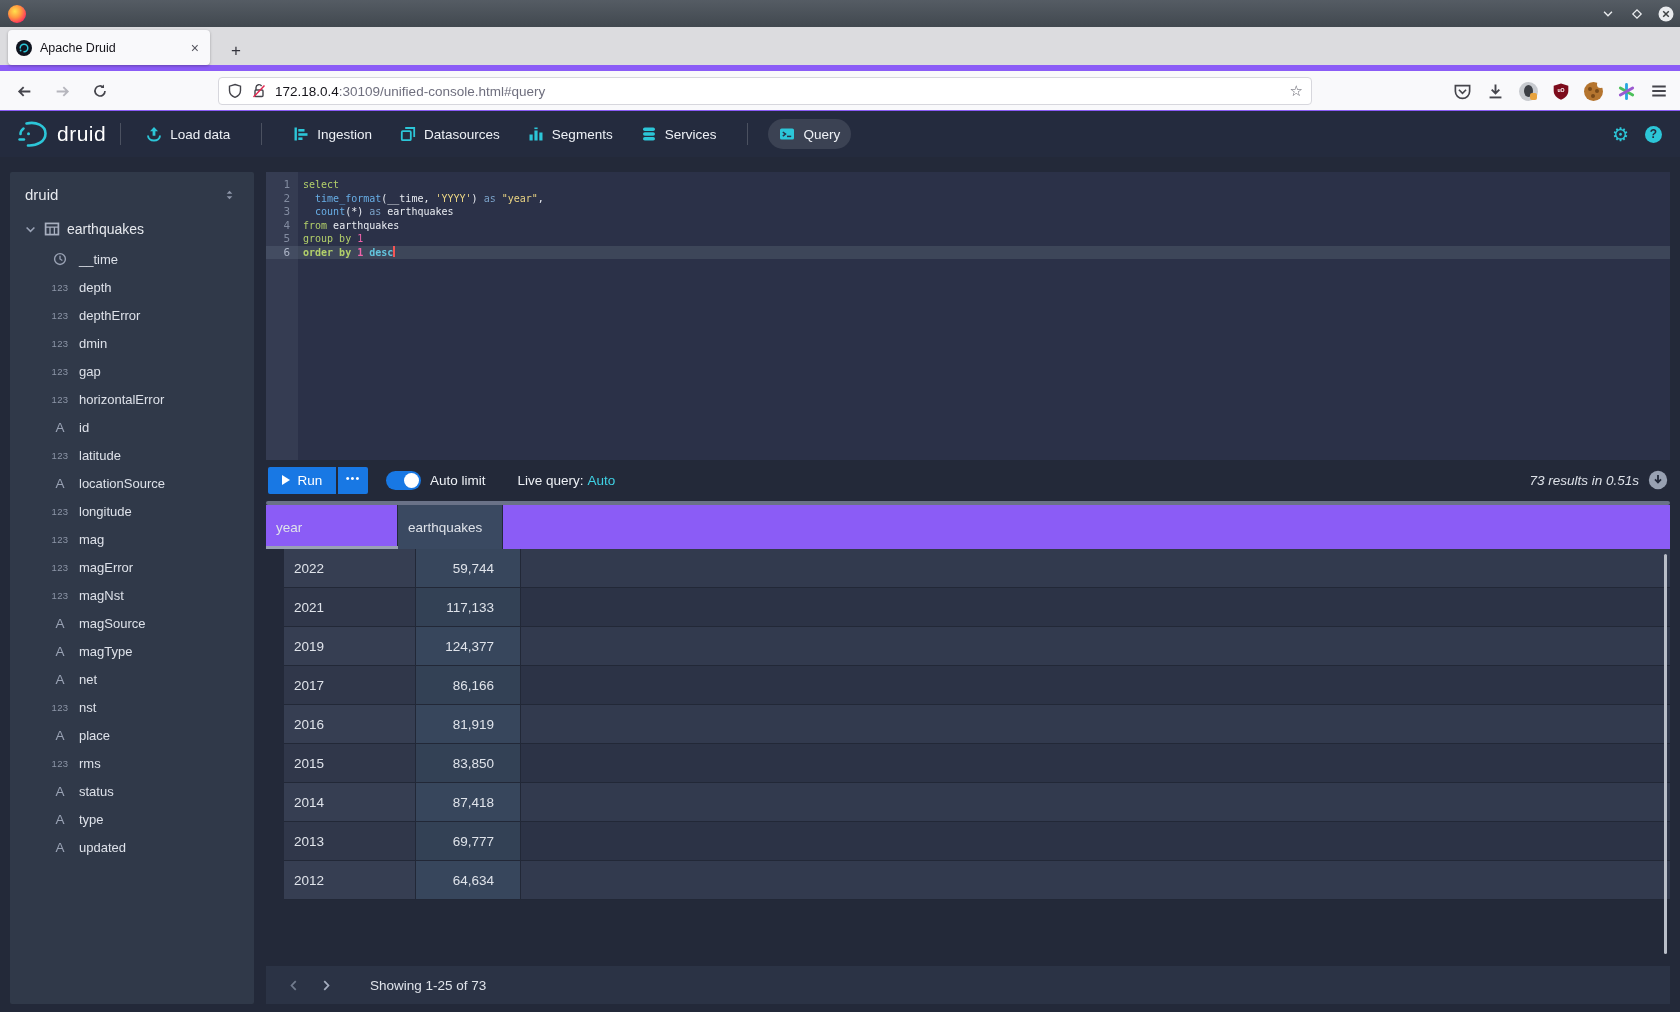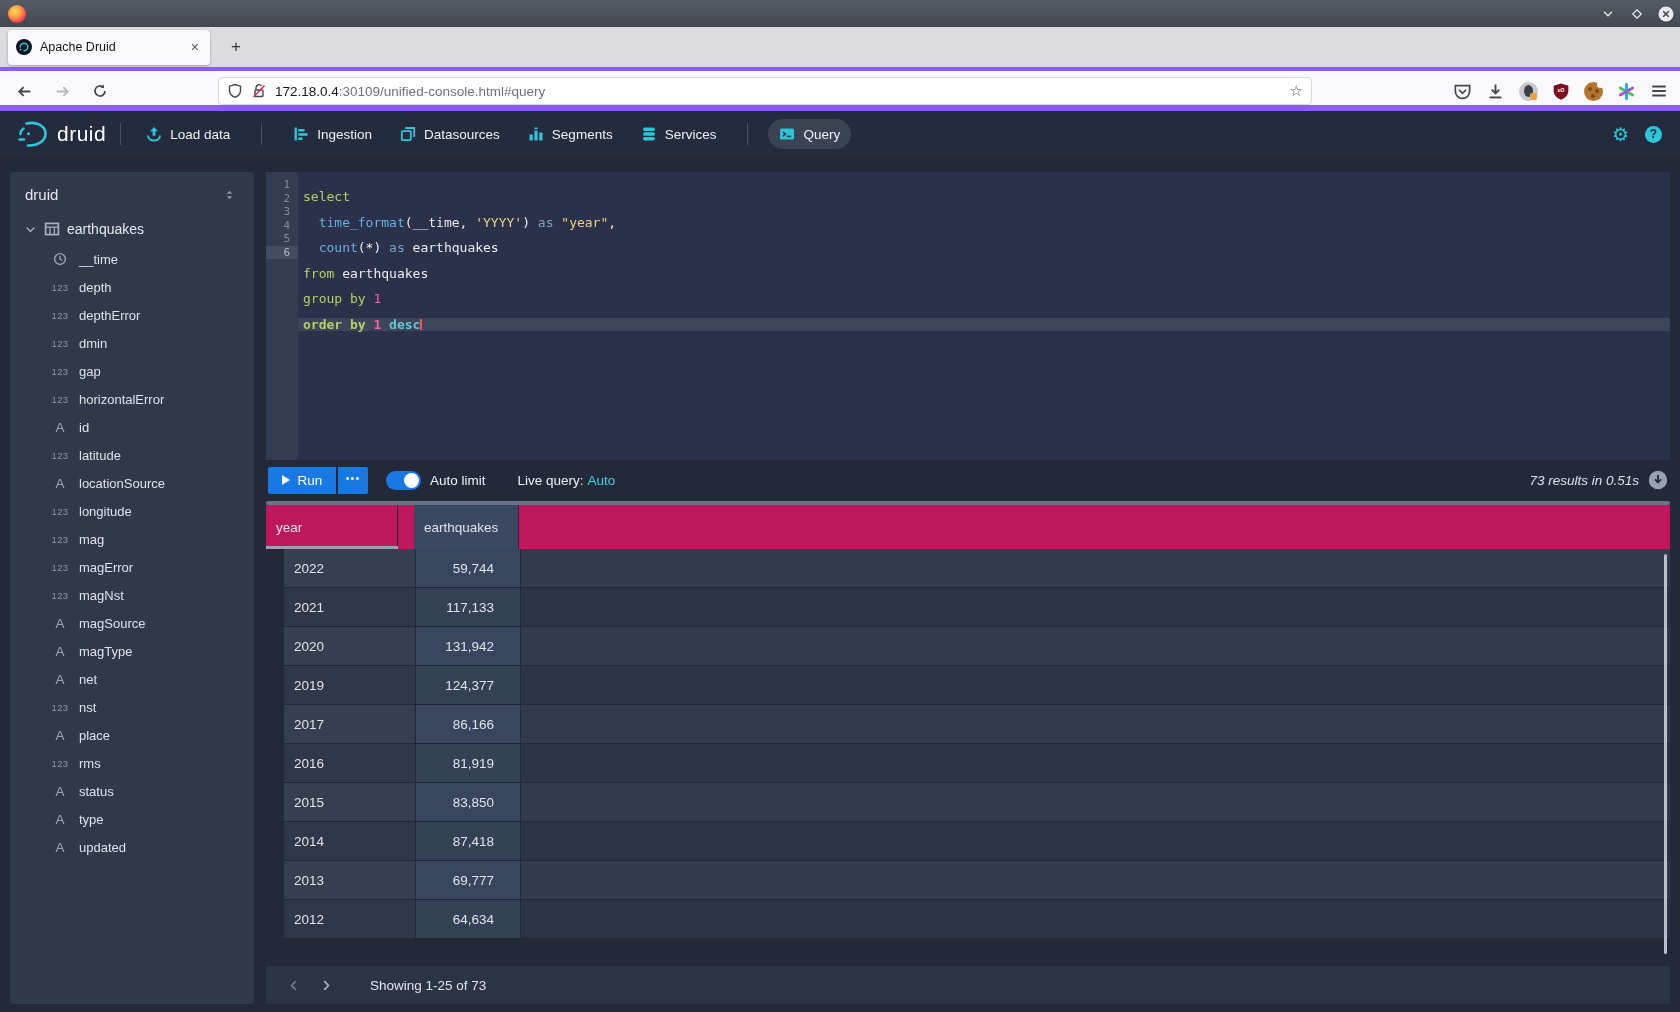--- a/index.html
+++ b/index.html
@@ -9,31 +9,31 @@
 
   
   .titlebar { height:27px; background:linear-gradient(#555c64,#41484f); display:flex; align-items:center; position:relative; }
   .ff-logo { width:18px; height:18px; border-radius:50%; margin-left:8px;
              background:radial-gradient(circle at 38% 35%, #ffe14d 0%, #ff9640 40%, #ff3b5c 72%, #b5007f 100%); }
   .win-title { position:absolute; left:0; right:0; text-align:center; color:#f4f5f6; font-size:13px; }
   .win-controls { position:absolute; right:6px; top:0; height:27px; display:flex; align-items:center; gap:13px; }
   .win-btn { width:16px; height:16px; display:flex; align-items:center; justify-content:center; }
 
   
-  .tabbar { height:44px; background:#dcdcdf; display:flex; align-items:center; border-bottom:4px solid #8b5cf6; }
+  .tabbar { height:44px; background:#dcdcdf; display:flex; align-items:flex-end; border-bottom:6px solid #8b5cf6; }
   .tab { margin-left:8px; width:202px; height:35px; background:#f9f9fb; border-radius:4px;
          box-shadow:0 1px 3px rgba(0,0,0,.28); display:flex; align-items:center; padding:0 8px; }
   .tab-favicon { width:16px; height:16px; flex:0 0 16px; }
   .tab-label { flex:1; margin-left:8px; font-size:12.5px; color:#15141a; white-space:nowrap; overflow:hidden; }
   .tab-close { color:#55555e; font-size:14px; padding:0 3px; }
   .newtab-btn { margin-left:12px; width:28px; height:28px; display:flex; align-items:center; justify-content:center;
                 font-size:17px; color:#33333c; border-radius:4px; }
 
   
-  .ffbar { height:40px; background:#f9f9fb; border-bottom:6px solid #8b5cf6; position:relative; }
+  .ffbar { height:40px; background:#f9f9fb; border-bottom:1px solid #8b5cf6; position:relative; }
   .nav-btns { position:absolute; left:10px; top:6px; display:flex; gap:10px; }
   .nav-btn { width:28px; height:28px; display:flex; align-items:center; justify-content:center; border-radius:4px; }
   .urlbar { position:absolute; left:218px; width:1094px; top:6px; height:28px; background:#ffffff;
             border:1px solid #d7d7dd; border-radius:4px; display:flex; align-items:center; padding:0 8px; }
   .urlbar .sep-ico { margin-right:8px; }
   .url-text { font-size:13.5px; white-space:nowrap; overflow:hidden; flex:1; }
   .url-host { color:#15141a; }
   .url-rest { color:#6f6f7e; }
   .star { font-size:15px; color:#5b5b66; margin-left:8px; }
   .ff-right { position:absolute; right:12px; top:6px; height:28px; display:flex; align-items:center; gap:14px; }
@@ -75,41 +75,41 @@
   .side-col-label { margin-left:7px; color:#dde1e9; font-size:13px; }
 
   .content { position:absolute; left:266px; right:10px; top:15px; height:832px; }
 
   
   .editor { height:288px; background:#2b3148; display:flex; font-family:"DejaVu Sans Mono", monospace; overflow:hidden; }
   .gutter { width:32px; background:#353c52; padding-top:6px; }
   .gut-line { height:13.5px; line-height:13.5px; font-size:11px; color:#828ba0; text-align:right; padding-right:8px; }
   .gut-line.cur { background:#434c61; color:#aeb6c8; }
   .codearea { flex:1; padding-top:6px; }
-  .code-line { height:13.5px; line-height:13.5px; font-size:13px; white-space:pre; padding-left:5px; color:#e9ecf2;margin-top:12px; }
+  .code-line { height:13.5px; line-height:13.5px; font-size:10px; white-space:pre; padding-left:5px; color:#e9ecf2; }
   .code-line.cur { background:#3d4659;font-weight:bold; }
   .tk-kw { color:#b3d06a; } .tk-fn { color:#68aee6; } .tk-str { color:#ead483; }
   .tk-as { color:#7ba2c9; } .tk-num { color:#ef64ab; } .tk-desc { color:#63c5dd; } .tk-pl { color:#e9ecf2; }
   .cursor { display:inline-block; width:2px; height:11px; background:#f25555; vertical-align:-1px; }
 
   
   .runbar { height:45px; position:relative; display:flex; align-items:center; padding:0 0 5px 2px; }
   .run-btn { height:27px; width:68px; background:#1878e4; border-radius:2px 0 0 2px; display:flex; align-items:center; justify-content:center; gap:8px; color:#fff; font-size:13.5px; }
   .play { width:0; height:0; border-left:8px solid #fff; border-top:5px solid transparent; border-bottom:5px solid transparent; }
   .more-btn { height:27px; width:30px; margin-left:2px; background:#1878e4; border-radius:0 2px 2px 0; color:#fff; display:flex; align-items:center; justify-content:center; font-size:11px; letter-spacing:1px; padding-bottom:4px; }
   .toggle { margin-left:18px; width:35px; height:19px; border-radius:10px; background:#1878e4; position:relative; }
   .toggle::after { content:""; position:absolute; right:2px; top:2px; width:15px; height:15px; border-radius:50%; background:#fff; }
   .toggle-label { margin-left:9px; color:#eef1f6; font-size:13.5px; }
   .livequery { margin-left:32px; font-size:13.5px; color:#eef1f6; }
   .livequery .lq-val { color:#3fd1e4; margin-left:4px; }
   .results-meta { margin-left:auto; display:flex; align-items:center; gap:9px; color:#dde1e8; font-size:13.5px; padding-right:2px;font-style:italic; }
   .hscroll { position:absolute; left:0; right:0; bottom:0; height:4px; background:#6a7288; border-radius:2px; }
 
   
-  .thead { height:44px; background:#be185d; display:flex; position:relative;gap:16px; }
+  .thead { height:44px; background:#8b5cf6; display:flex; position:relative; }
   .th { font-size:13.5px; color:#dfe3ea; display:flex; align-items:center; padding-left:10px; border-right:1px solid #232939; position:relative; }
   .th-year { width:132px; }
   .th-quakes { width:105px; background:#3a4961; }
   .sort-underline { position:absolute; left:0; bottom:0; width:132px; height:3px; background:#99a1b4; }
   .tbody { height:417px; overflow:hidden; position:relative;margin-left:18px; }
   .trow { height:39px; display:flex; border-bottom:1px solid #222837; }
   .trow:nth-child(odd) { background:#323a4e; }
   .trow:nth-child(even) { background:#2c3346; }
   .td { font-size:13.5px; color:#dfe3ea; display:flex; align-items:center; }
   .td-year { width:132px; padding-left:10px; background:rgba(255,255,255,.022); border-right:1px solid #222837; }
@@ -464,25 +464,20 @@
           <div class="td td-year">2022</div>
           <div class="td td-quakes">59,744</div>
           <div class="td td-fill"></div>
         </div>
         <div class="trow">
           <div class="td td-year">2021</div>
           <div class="td td-quakes">117,133</div>
           <div class="td td-fill"></div>
         </div>
         <div class="trow">
-          <div class="td td-year">2020</div>
-          <div class="td td-quakes">131,942</div>
-          <div class="td td-fill"></div>
-        </div>
-        <div class="trow">
           <div class="td td-year">2019</div>
           <div class="td td-quakes">124,377</div>
           <div class="td td-fill"></div>
         </div>
         <div class="trow">
           <div class="td td-year">2017</div>
           <div class="td td-quakes">86,166</div>
           <div class="td td-fill"></div>
         </div>
         <div class="trow">

